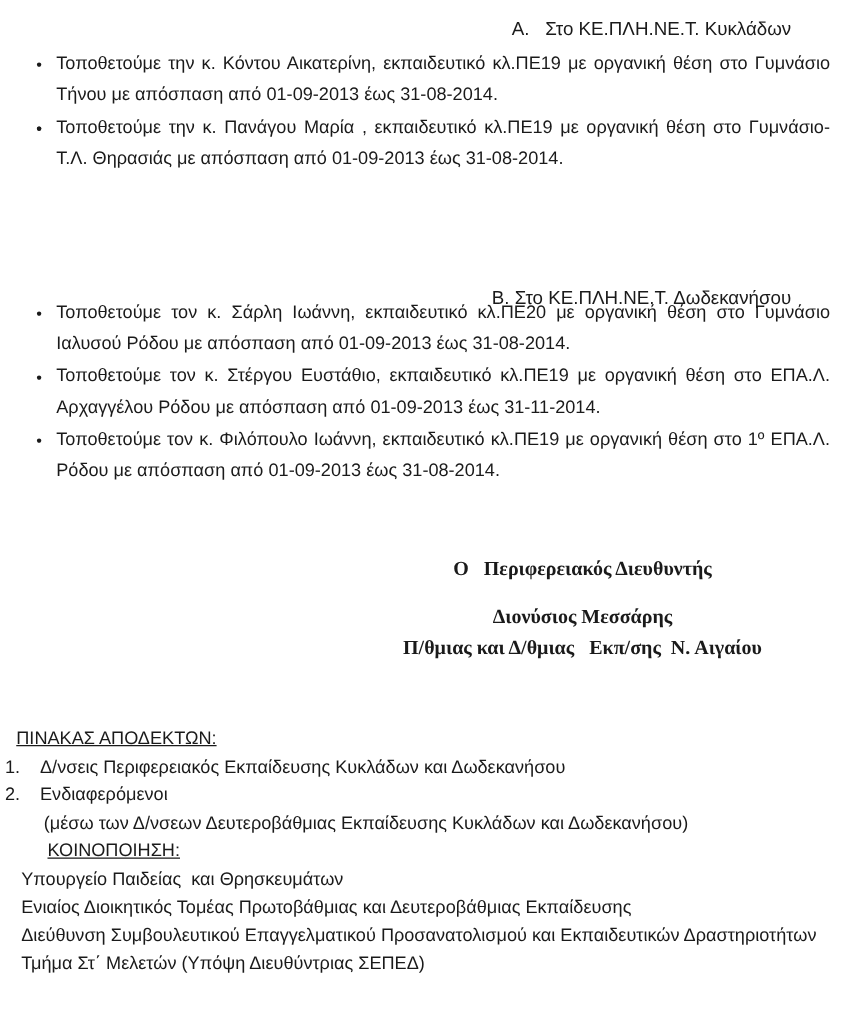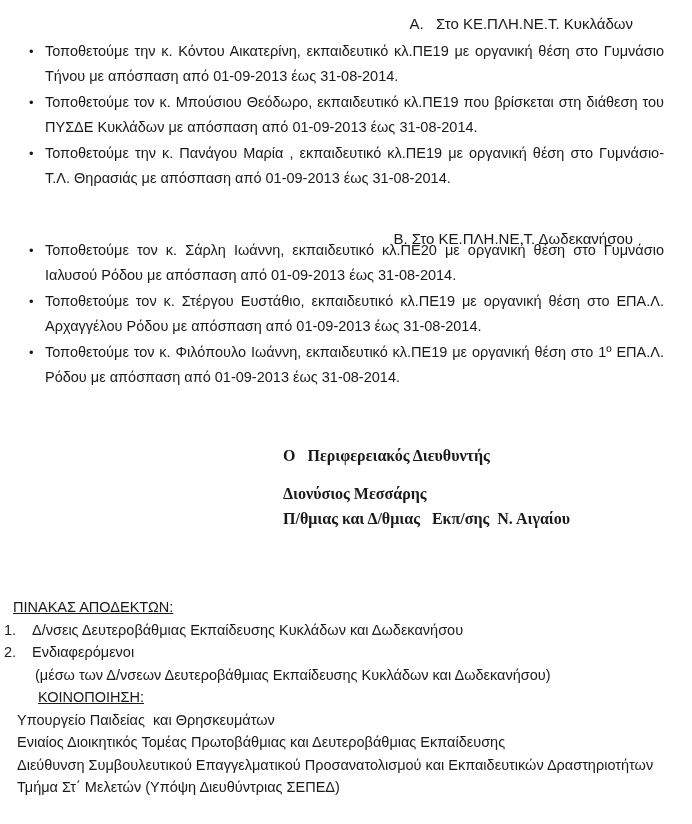--- a/index.html
+++ b/index.html
@@ -40,21 +40,21 @@
     position: absolute;
     left: 1px;
     top: 0;
     font-size: 13px;
     line-height: 25.4px;
   }
   .sig {
     position: absolute;
     left: 283px;
     width: 366px;
-    text-align: left;
+    text-align: center;
     font-family: "Liberation Serif", serif;
     font-weight: bold;
     font-size: 16px;
     line-height: 21px;
     white-space: pre-wrap;
   }
   .dist {
     position: absolute;
     left: 0;
     width: 692px;
@@ -76,59 +76,58 @@
 
   <div class="heading" style="top:13px">Α.   Στο ΚΕ.ΠΛΗ.ΝΕ.Τ. Κυκλάδων</div>
 
   <ul class="bullets" style="top:39px">
     <li>
       <span class="bm">•</span>
       <span>Τοποθετούμε την κ. Κόντου Αικατερίνη, εκπαιδευτικό κλ.ΠΕ19 με οργανική θέση στο Γυμνάσιο Τήνου με απόσπαση από 01-09-2013 έως 31-08-2014.</span>
     </li>
     <li>
       <span class="bm">•</span>
-      <span>Τοποθετούμε τον κ. Μπούσιου Θεόδωρο, εκπαιδευτικό κλ.ΠΕ19 που βρίσκεται στη διάθεση του ΠΥΣΔΕ Κυκλάδων με απόσπαση από 01-09-2013 έως 31-08-2014.</span>
     </li>
     <li>
       <span class="bm">•</span>
       <span>Τοποθετούμε την κ. Πανάγου Μαρία , εκπαιδευτικό κλ.ΠΕ19 με οργανική θέση στο Γυμνάσιο-Τ.Λ. Θηρασιάς με απόσπαση από 01-09-2013 έως 31-08-2014.</span>
     </li>
   </ul>
 
   <div class="heading" style="top:228px">Β. Στο ΚΕ.ΠΛΗ.ΝΕ.Τ. Δωδεκανήσου</div>
 
   <ul class="bullets" style="top:238px">
     <li>
       <span class="bm">•</span>
       <span>Τοποθετούμε τον κ. Σάρλη Ιωάννη, εκπαιδευτικό κλ.ΠΕ20 με οργανική θέση στο Γυμνάσιο Ιαλυσού Ρόδου με απόσπαση από 01-09-2013 έως 31-08-2014.</span>
     </li>
     <li>
       <span class="bm">•</span>
-      <span>Τοποθετούμε τον κ. Στέργου Ευστάθιο, εκπαιδευτικό κλ.ΠΕ19 με οργανική θέση στο ΕΠΑ.Λ. Αρχαγγέλου Ρόδου με απόσπαση από 01-09-2013 έως 31-08-2014.</span>
+      <span>Τοποθετούμε τον κ. Στέργου Ευστάθιο, εκπαιδευτικό κλ.ΠΕ19 με οργανική θέση στο ΕΠΑ.Λ. Αρχαγγέλου Ρόδου με απόσπαση από 01-09-2013 έως 31-11-2014.</span>
     </li>
     <li>
       <span class="bm">•</span>
       <span>Τοποθετούμε τον κ. Φιλόπουλο Ιωάννη, εκπαιδευτικό κλ.ΠΕ19 με οργανική θέση στο 1º ΕΠΑ.Λ. Ρόδου με απόσπαση από 01-09-2013 έως 31-08-2014.</span>
     </li>
   </ul>
 
   <div class="sig" style="top:403px">
     <div>Ο   Περιφερειακός Διευθυντής</div>
     <div>Π/θμιας και Δ/θμιας   Εκπ/σης  Ν. Αιγαίου</div>
   </div>
 
   <div class="sig" style="top:483px">Διονύσιος Μεσσάρης</div>
 
-  <div class="dist" style="top:596px">
+  <div class="dist" style="top:580px">
     <div class="rec-heading">
       <span class="underlined">ΠΙΝΑΚΑΣ ΑΠΟΔΕΚΤΩΝ:</span>
     </div>
     <div class="rec-item">
       <span class="num">1.</span>
-      <span>Δ/νσεις Δευτεροβάθμιας Εκπαίδευσης Κυκλάδων και Δωδεκανήσου</span>
+      <span>Δ/νσεις Περιφερειακός Εκπαίδευσης Κυκλάδων και Δωδεκανήσου</span>
     </div>
     <div class="rec-item">
       <span class="num">2.</span>
       <span>Ενδιαφερόμενοι</span>
     </div>
     <div class="rec-note">(μέσω των Δ/νσεων Δευτεροβάθμιας Εκπαίδευσης Κυκλάδων και Δωδεκανήσου)</div>
     <div class="cc-heading">
       <span class="underlined">ΚΟΙΝΟΠΟΙΗΣΗ:</span>
     </div>
     <div class="cc-item">Υπουργείο Παιδείας  και Θρησκευμάτων</div>

